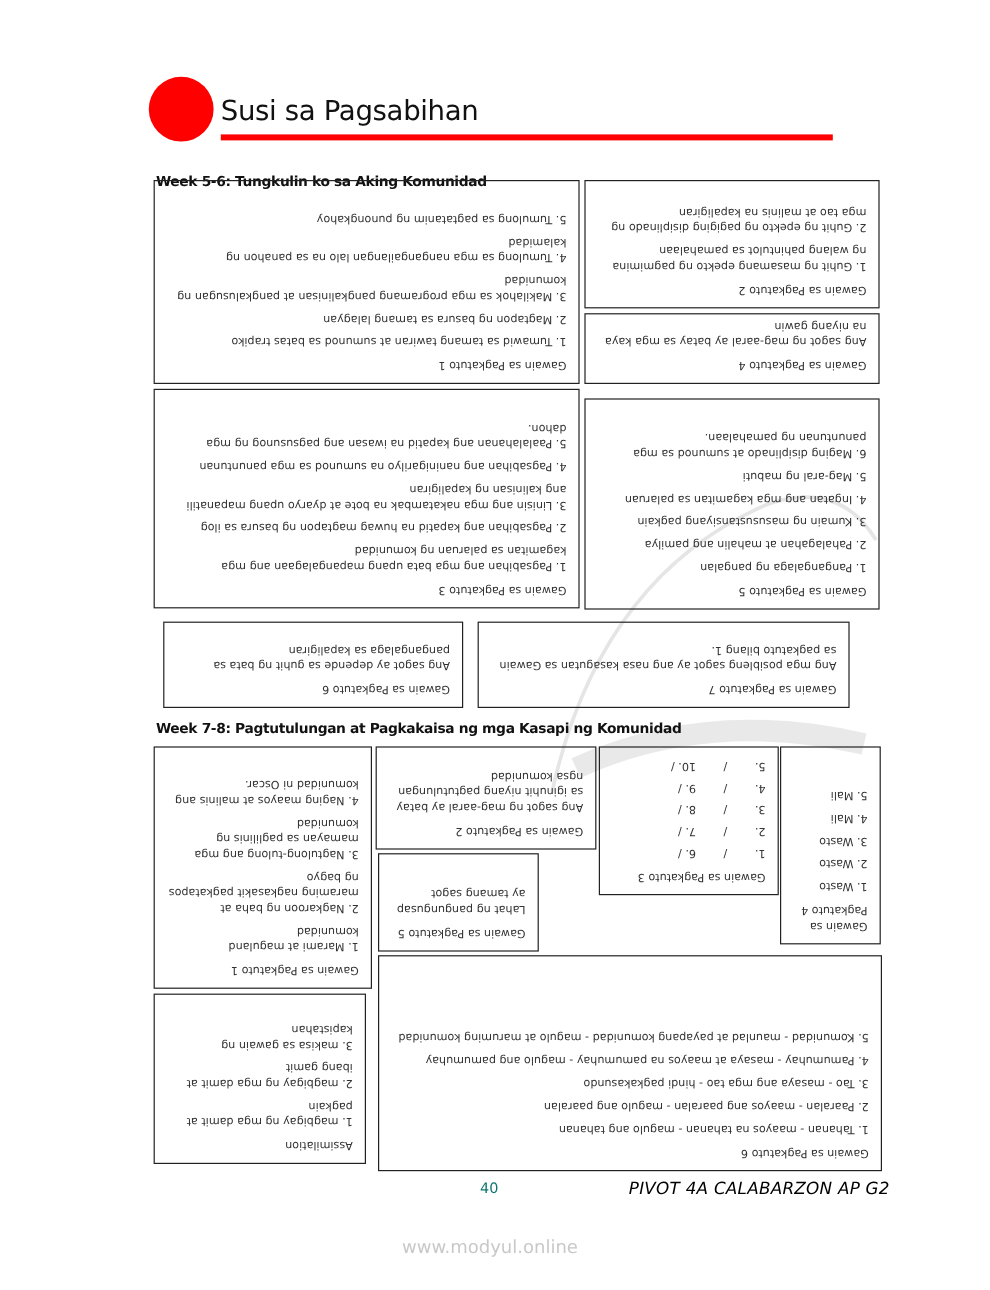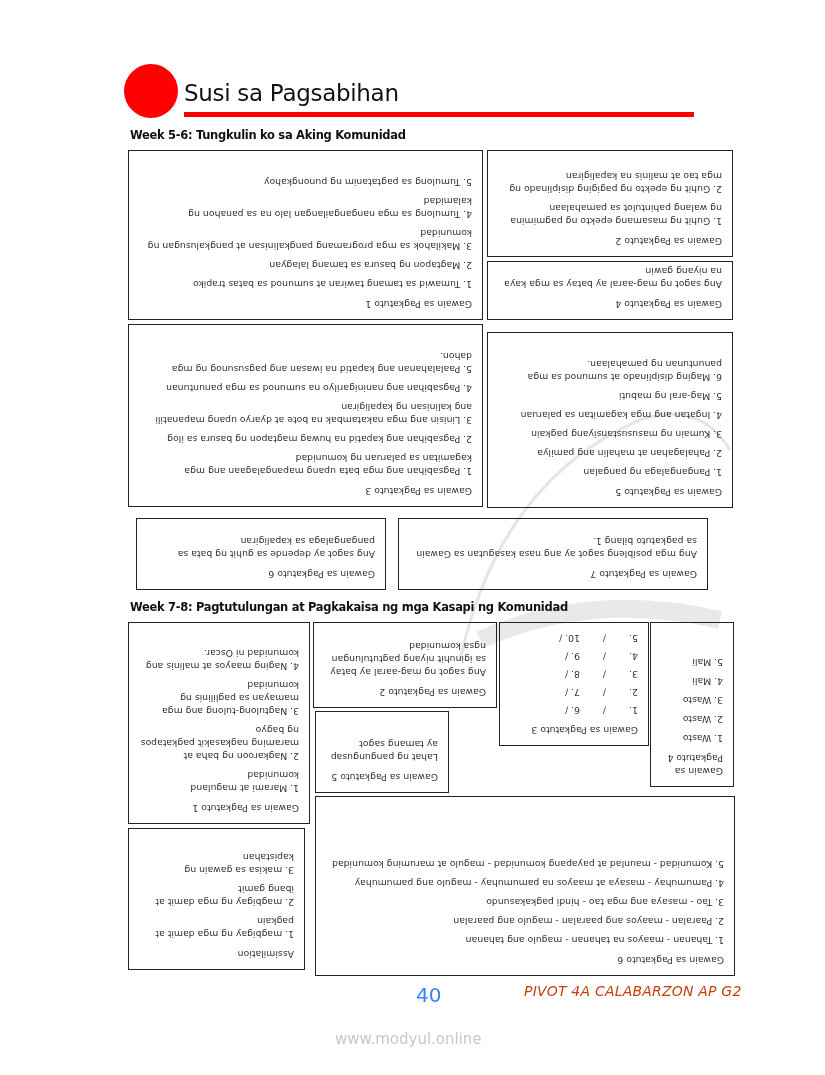--- a/index.html
+++ b/index.html
@@ -9,38 +9,38 @@
   .circle { left: 124px; top: 64px; width: 54px; height: 54px; border-radius: 50%; background: #ff0000; }
   .title { left: 184px; top: 80px; font-size: 23px; color: #111; letter-spacing: -0.3px; }
   .title-rule { left: 184px; top: 112px; width: 510px; height: 5px; background: #ff0000; }
   .week { font-weight: bold; font-size: 11.5px; color: #111; letter-spacing: -0.3px; }
   .box { border: 1.5px solid #222; box-sizing: border-box; background: transparent; }
   .inner { position: absolute; inset: 0; padding: 8px 10px; box-sizing: border-box;
            transform: rotate(180deg); font-size: 9.3px; line-height: 13px; color: #333; }
   .inner p { margin: 0 0 6px 0; }
   .inner .h { margin-bottom: 7px; }
   .grid5 { display: grid; grid-template-columns: 32px 26px 30px; row-gap: 5px; }
-  .footer-num { left: 416px; top: 983px; font-size: 20px; color: #3b82f6; }
-  .footer-brand { left: 524px; top: 983px; font-size: 14px; font-style: italic; color: #c2410c; letter-spacing: 0.2px; }
+  .footer-num { left: 400px; top: 983px; font-size: 12px; color: #0f766e; }
+  .footer-brand { left: 524px; top: 983px; font-size: 14px; font-style: italic; color: #000000; letter-spacing: 0.2px; }
   .watermark { left: 335px; top: 1030px; font-size: 15px; color: #c8c8c8; }
   .faint-map { left: 440px; top: 360px; width: 300px; height: 320px; opacity: 0.25; }
 </style>
 </head>
 <body>
 
 <div class="abs circle"></div>
 <div class="abs title">Susi sa Pagsabihan</div>
 <div class="abs title-rule"></div>
 
 <svg class="abs faint-map" viewBox="0 0 300 320">
   <path d="M20 300 Q60 120 200 60 Q260 40 290 90" fill="none" stroke="#999" stroke-width="3"></path>
   <path d="M40 280 Q150 230 280 260" fill="none" stroke="#aaa" stroke-width="18"></path>
 </svg>
 
-<div class="abs week" style="left:130px; top:128px;text-align:center;">Week 5-6: Tungkulin ko sa Aking Komunidad</div>
+<div class="abs week" style="left:130px; top:144px;text-align:center;">Week 5-6: Tungkulin ko sa Aking Komunidad</div>
 
 <div class="abs box" style="left:128px; top:150px; width:355px; height:170px;">
   <div class="inner">
     <p class="h">Gawain sa Pagkatuto 1</p>
     <p>1. Tumawid sa tamang tawiran at sumunod sa batas trapiko</p>
     <p>2. Magtapon ng basura sa tamang lalagyan</p>
     <p>3. Makilahok sa mga programang pangkalinisan at pangkalusugan ng komunidad</p>
     <p>4. Tumulong sa mga nangangailangan lalo na sa panahon ng kalamidad</p>
     <p>5. Tumulong sa pagtatanim ng punongkahoy</p>
   </div>

